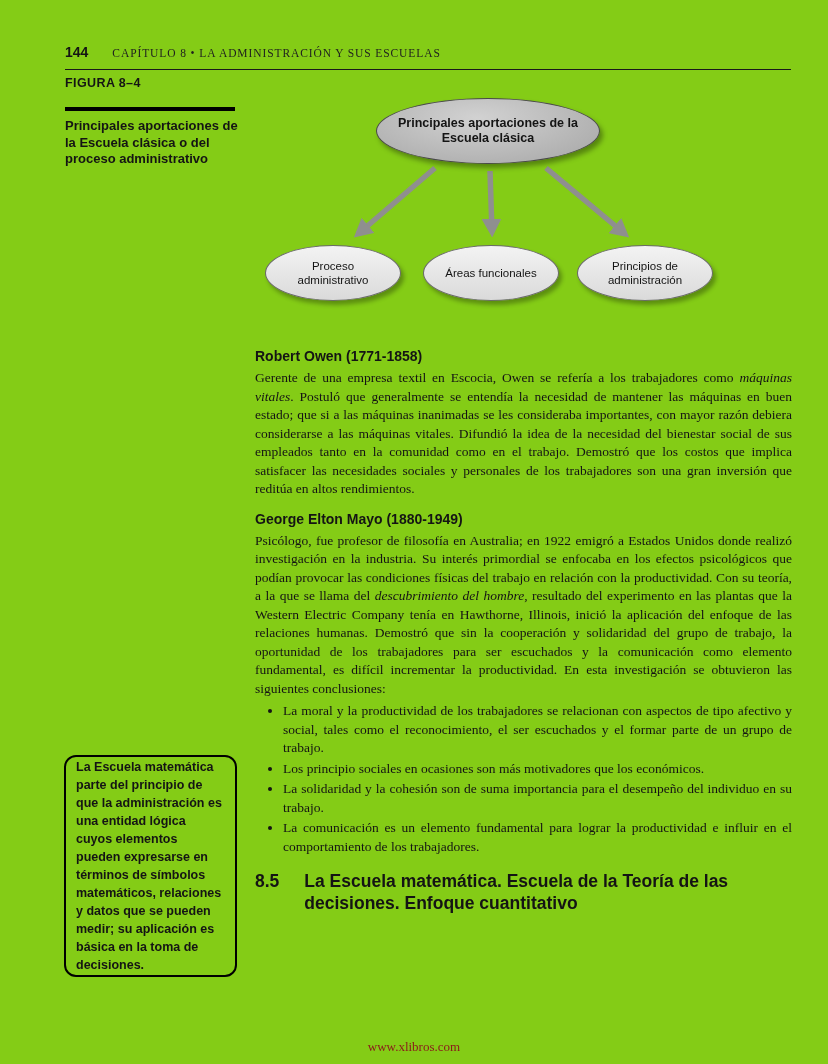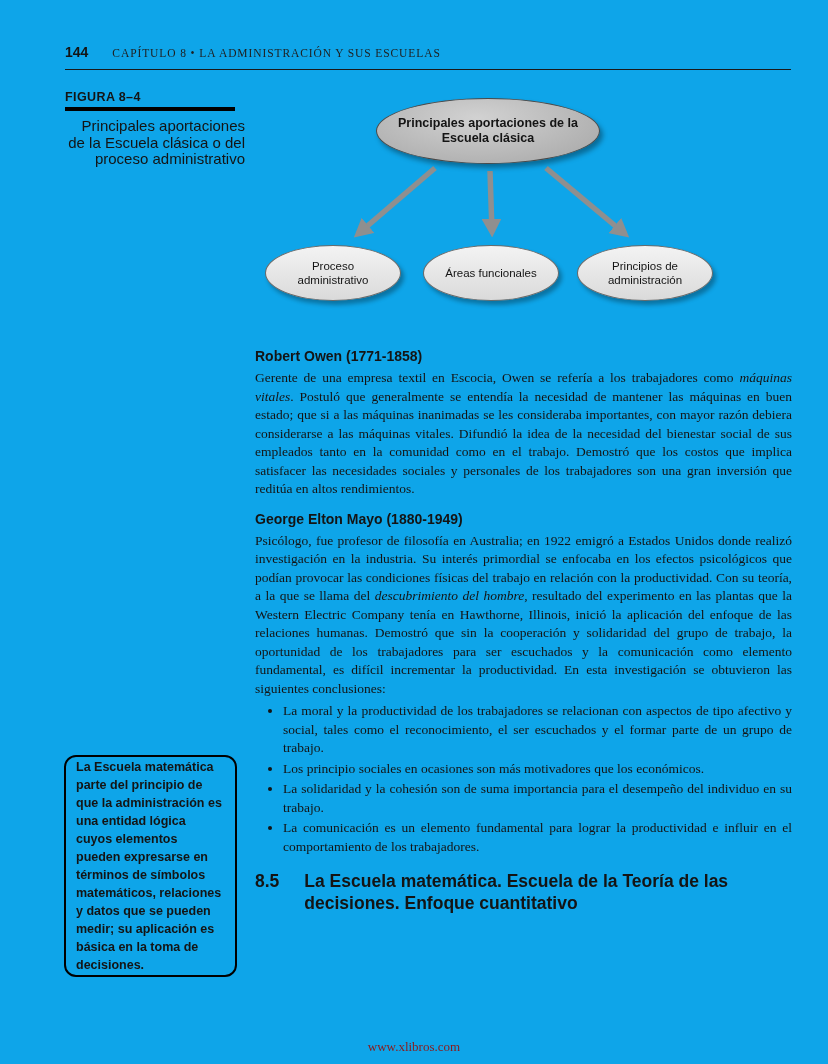--- a/index.html
+++ b/index.html
@@ -1,42 +1,42 @@
 <!DOCTYPE html>
 <html><head>
 <meta charset="utf-8">
 <style>
   * { margin:0; padding:0; box-sizing:border-box; }
   html,body { background:#e9e9e9; }
   .page {
     position:relative; width:828px; height:1064px; margin:0 auto;
-    background:#0ea5e9; color:#141414; overflow:hidden;
+    background:#84cc16; color:#141414; overflow:hidden;
     font-family:"Liberation Serif", serif;
   }
   
   .header {
     position:absolute; left:65px; top:44px; width:726px;
     display:flex; align-items:baseline; gap:24px;
     border-bottom:1.5px solid #1a1a1a; padding-bottom:9px;
     font-family:"Liberation Sans", sans-serif;
   }
   .page-num { font-weight:bold; font-size:14px; }
   .chapter  { font-size:11.5px; letter-spacing:0.9px; color:#1f1f1f;font-family:Liberation Serif, serif; }
 
   
   .figure-label {
-    position:absolute; left:65px; top:90px;
+    position:absolute; left:65px; top:76px;
     font-family:"Liberation Sans", sans-serif; font-weight:bold;
     font-size:12.5px; letter-spacing:0.4px;
   }
   .figure-rule { position:absolute; left:65px; top:107px; width:170px; height:4px; background:#000; }
   .figure-caption {
     position:absolute; left:65px; top:118px; width:180px;
-    font-family:"Liberation Sans", sans-serif; font-weight:normal;
-    font-size:15px; line-height:16.5px;text-align:right;
+    font-family:"Liberation Sans", sans-serif; font-weight:bold;
+    font-size:13px; line-height:16.5px;
   }
 
   
   .diagram { position:absolute; left:250px; top:88px; width:560px; height:232px; }
   .arrows  { position:absolute; left:0; top:0; width:560px; height:232px; }
   .ellipse {
     position:absolute; border-radius:50%;
     display:flex; align-items:center; justify-content:center; text-align:center;
     font-family:"Liberation Sans", sans-serif;
   }

